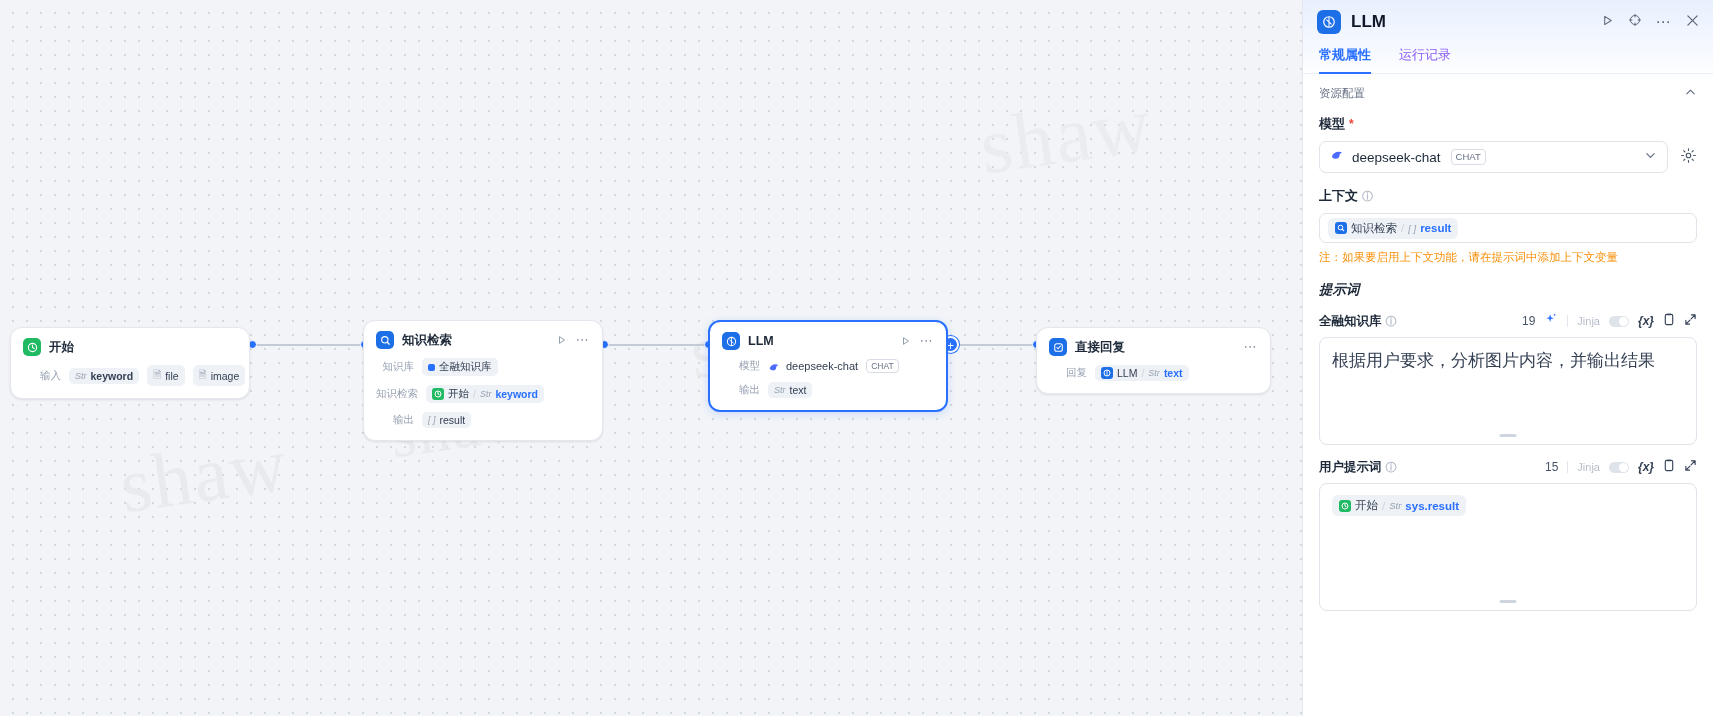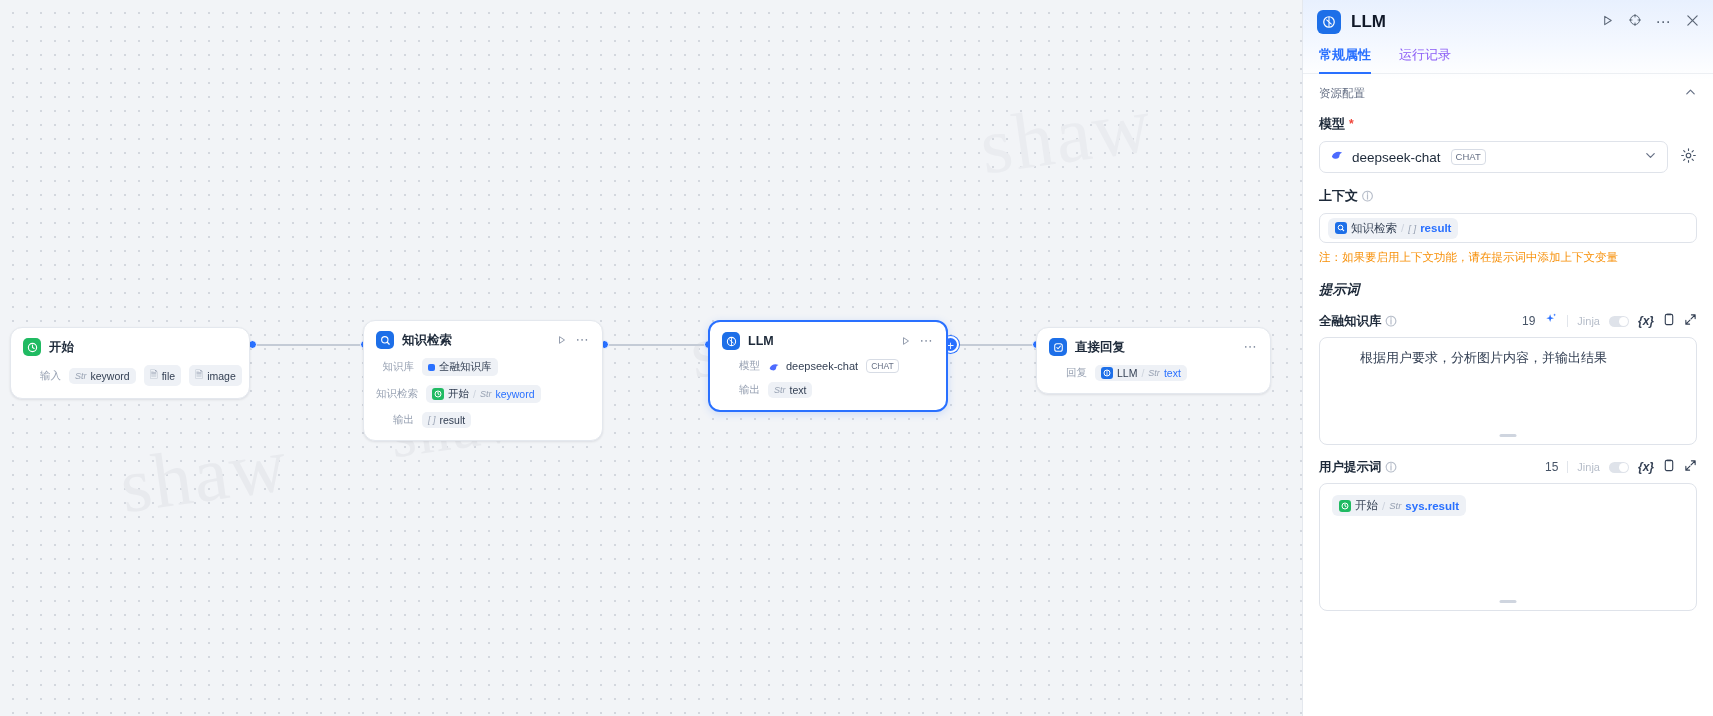--- a/index.html
+++ b/index.html
@@ -66,21 +66,21 @@
 
   .node-row { display: flex; align-items: center; gap: 8px; margin-top: 9px; }
   .row-label { font-size: 10.5px; color: #98a2b3; min-width: 38px; text-align: right; flex:0 0 auto;}
   .chip {
     display: inline-flex; align-items: center; gap: 4px;
     background: #eef1f6; border-radius: 5px;
     padding: 2px 6px; font-size: 10.5px; color: #344054;
     max-width: 100%;
   }
   .chip .vtype { color: #98a2b3; font-size: 9px; font-style: italic; }
-  .chip .vname { color: #2970ff; font-weight: normal; }
+  .chip .vname { color: #2970ff; font-weight: bold; }
   .chip .sep { color: #cdd3dd; }
   .mini-ico { width: 12px; height: 12px; border-radius: 3px; display:inline-flex;
               align-items:center; justify-content:center; color:#fff; font-size:8px; flex:0 0 auto;}
   .sq-blue { background:#2970ff; border-radius:2px; width:7px; height:7px; display:inline-block;}
   .file-gl { color:#98a2b3; font-size:10px; }
   .model-ico { width:13px; height:13px; flex:0 0 auto; }
   .tag-chat {
     border:1px solid #d7dce5; border-radius:4px; font-size:8.5px;
     color:#667085; padding:0 4px; line-height:12px; margin-left:3px;
   }
@@ -151,21 +151,21 @@
   .toggle::after { content:""; position:absolute; right:1px; top:1px; width:9px; height:9px;
                    border-radius:50%; background:#fff; }
   .tool-x { font-size:12px; font-weight:bold; font-style:italic; color:#344054; }
 
   .ta {
     margin-top:7px; border:1px solid #dfe3ea; border-radius:8px;
     background:#fff; position:relative; padding:11px 12px;
   }
   .ta.sys { height:108px; }
   .ta.usr { height:128px; }
-  .ta-text { font-size:13px; color:#344054;margin-left:28px; }
+  .ta-text { font-size:17px; color:#344054; }
   .grip { position:absolute; left:50%; transform:translateX(-50%); bottom:7px;
           width:17px; height:3px; border-radius:2px; background:#cfd5df; }
 
   .ctx-chip {
     display:inline-flex; align-items:center; gap:4px;
     background:#eef1f6; border-radius:6px; padding:3px 7px; font-size:11.5px; color:#344054;
   }
   .ctx-chip .sep { color:#cdd3dd; }
   .ctx-chip .vtype { color:#98a2b3; font-size:9.5px; font-style:italic; }
   .ctx-chip .vname { color:#2970ff; font-weight:bold; }

